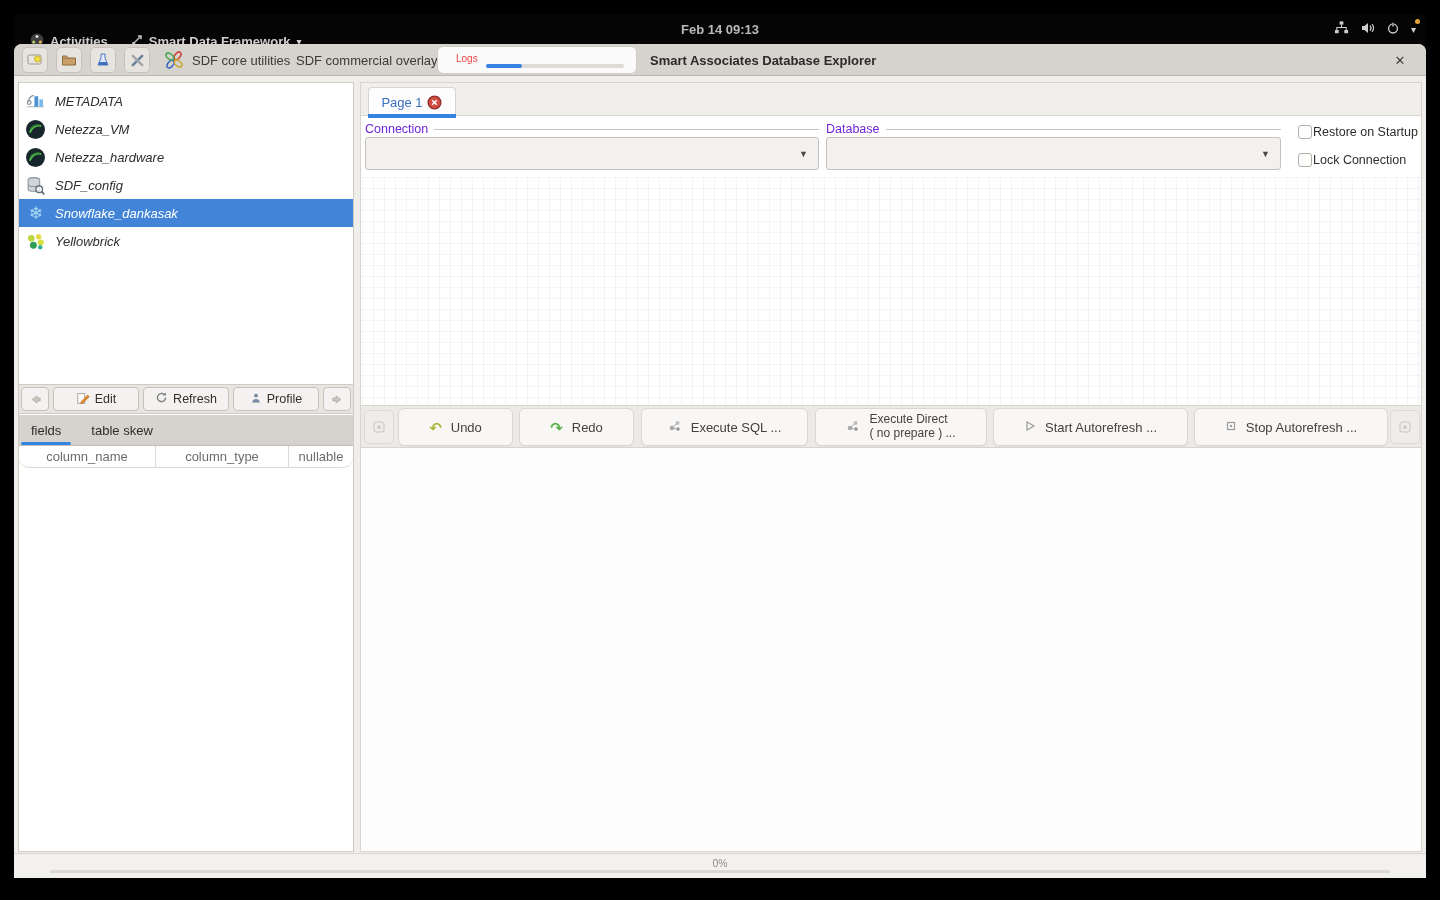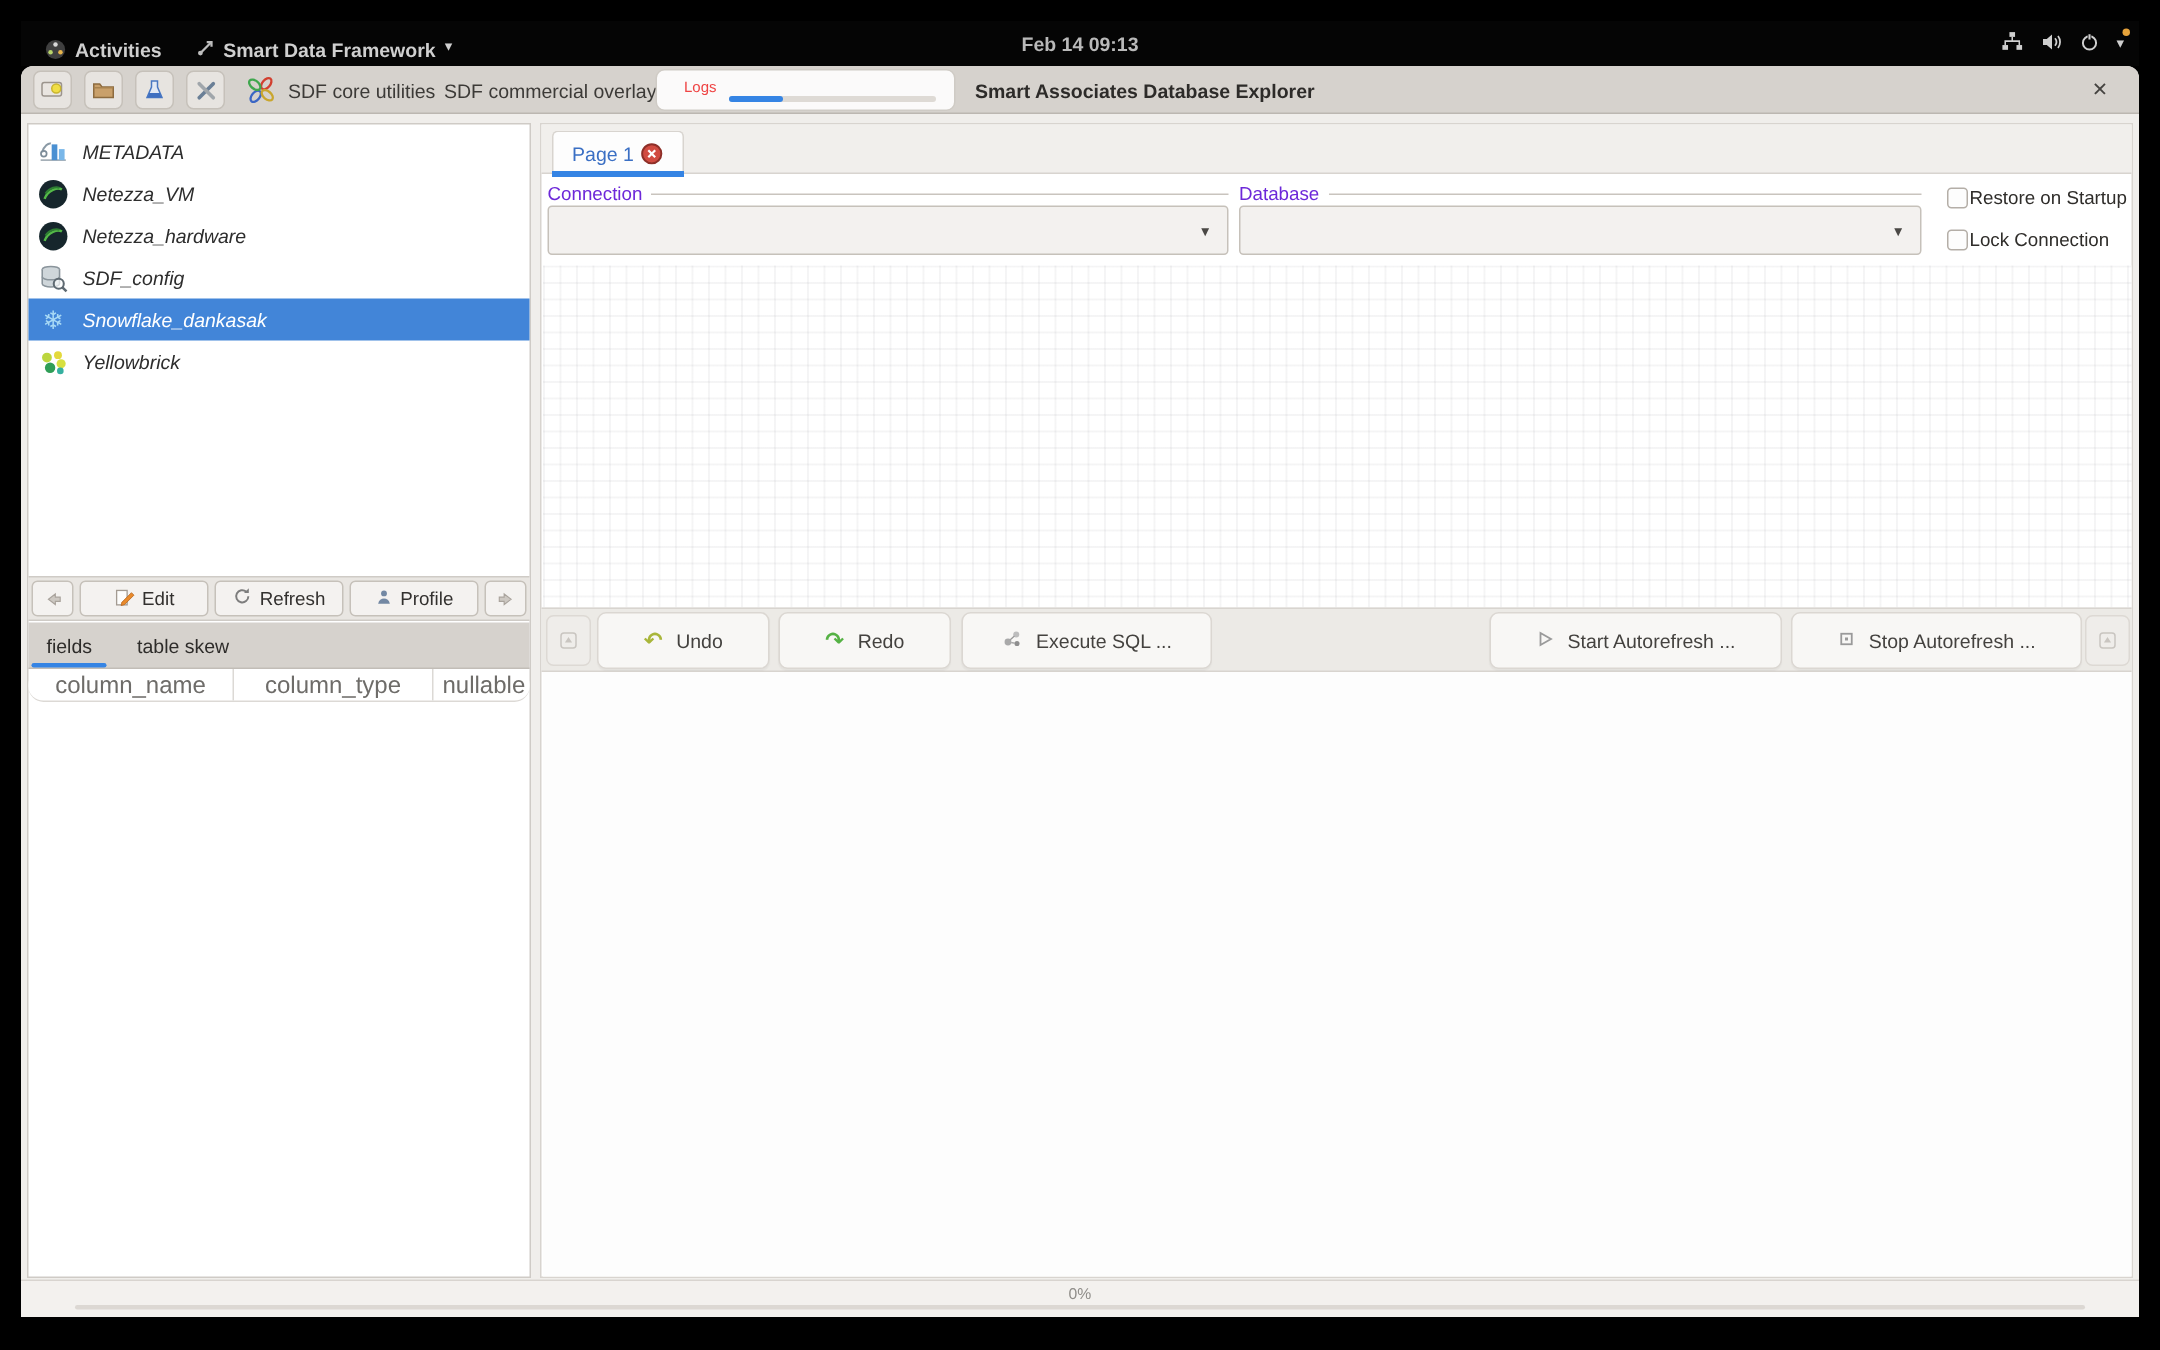--- a/index.html
+++ b/index.html
@@ -4,21 +4,21 @@
 <style>
   * { margin:0; padding:0; box-sizing:border-box; }
   html,body { width:1440px; height:900px; background:#000; overflow:hidden;
               font-family:"Liberation Sans","DejaVu Sans",sans-serif; }
   .abs { position:absolute; }
 
   
   #gnome-bar { position:absolute; left:14px; top:14px; width:1412px; height:30px;
                background:#050505; color:#cfcfcf; font-size:13px; font-weight:700; }
   .gb-left { position:absolute; left:8px; top:0; height:30px; display:flex; align-items:center; gap:7px; }
-  .gb-item { display:flex; gap:6px; padding:0 8px; height:30px; cursor:default;margin-top:24px; }
+  .gb-item { display:flex; align-items:center; gap:6px; padding:0 8px; height:30px; cursor:default;margin-top:24px; }
   .gb-clock { position:absolute; left:50%; top:0; transform:translateX(-50%); height:30px;
               display:flex; align-items:center; color:#b9b9b9; }
   .gb-right { position:absolute; right:10px; top:0; height:30px; display:flex; align-items:center; gap:12px; }
   .gb-caret { font-size:10px; color:#cfcfcf; }
   .gb-dot { position:absolute; right:6px; top:5px; width:5px; height:5px; border-radius:50%; background:#e7a33b; }
 
   
   #app-window { position:absolute; left:14px; top:44px; width:1412px; height:834px;
                 background:#f0eeeb; border-radius:8px 8px 0 0; overflow:hidden;text-align:center; }
 
@@ -65,21 +65,21 @@
   .side-btn.wide { flex:1; }
 
   #side-tabs { position:absolute; left:0; top:332px; width:100%; height:31px; background:#d6d2cd;
                display:flex; align-items:flex-end; gap:6px;
                border-bottom:1px solid #c2bdb7; }
   .side-tab { padding:6px 12px 7px; font-size:13px; color:#2e2c2a; cursor:pointer; position:relative; }
   .side-tab.active::after { content:""; position:absolute; left:2px; right:2px; bottom:0; height:3px;
                             background:#3584e4; border-radius:2px; }
 
   #fields-header { position:absolute; left:0; top:363px; width:100%; height:22px; background:#fff;
-                   border-bottom:1px solid #dcd9d5; display:flex; font-size:16px; color:#6e6c69;border-radius:10px; }
+                   border-bottom:1px solid #dcd9d5; display:flex; font-size:13px; color:#6e6c69;border-radius:10px; }
   .fh-cell { padding:3px 6px; border-right:1px solid #dcd9d5; overflow:hidden; white-space:nowrap; }
 
   
   #page-tabbar { position:absolute; left:0; top:0; width:100%; height:33px; background:#f1efec;
                  border-bottom:1px solid #d8d4cf; }
   #page-tab { position:absolute; left:7px; top:4px; width:88px; height:29px; background:#fdfdfd;
               border:1px solid #d8d4cf; border-bottom:none; border-radius:4px 4px 0 0;
               display:flex; align-items:center; justify-content:center; gap:4px;
               font-size:13px; color:#3a6fc4; cursor:pointer; }
   #page-tab::after { content:""; position:absolute; left:-1px; right:-1px; bottom:-2px; height:4px;
@@ -420,20 +420,34 @@
           <svg width="14" height="14" viewBox="0 0 14 14">
               <circle cx="4" cy="9" r="2.3" fill="#a9a9a9"></circle>
               <circle cx="9.5" cy="4" r="2" fill="#bdbdbd"></circle>
               <circle cx="10" cy="10" r="1.7" fill="#8f8f8f"></circle>
               <path d="M5.5 7.5L8.3 5M6.2 9.4l2.2.4" stroke="#9a9a9a" stroke-width=".9"></path>
             </svg>
         </span>
         <span>Execute SQL ...</span>
       </div>
 
+      <div class="act-btn" style="left:454px; width:172px">
+        <span>
+          <svg width="14" height="14" viewBox="0 0 14 14">
+              <circle cx="4" cy="9" r="2.3" fill="#a9a9a9"></circle>
+              <circle cx="9.5" cy="4" r="2" fill="#bdbdbd"></circle>
+              <circle cx="10" cy="10" r="1.7" fill="#8f8f8f"></circle>
+              <path d="M5.5 7.5L8.3 5M6.2 9.4l2.2.4" stroke="#9a9a9a" stroke-width=".9"></path>
+            </svg>
+        </span>
+        <span class="two-line">
+          <span>Execute Direct</span>
+          <span>( no prepare ) ...</span>
+        </span>
+      </div>
 
       <div class="act-btn" style="left:632px; width:195px">
         <span>
           <svg width="12" height="12" viewBox="0 0 12 12">
               <path d="M3 2l7 4-7 4z" fill="none" stroke="#9a9a9a" stroke-width="1.2"></path>
             </svg>
         </span>
         <span>Start Autorefresh ...</span>
       </div>
 

